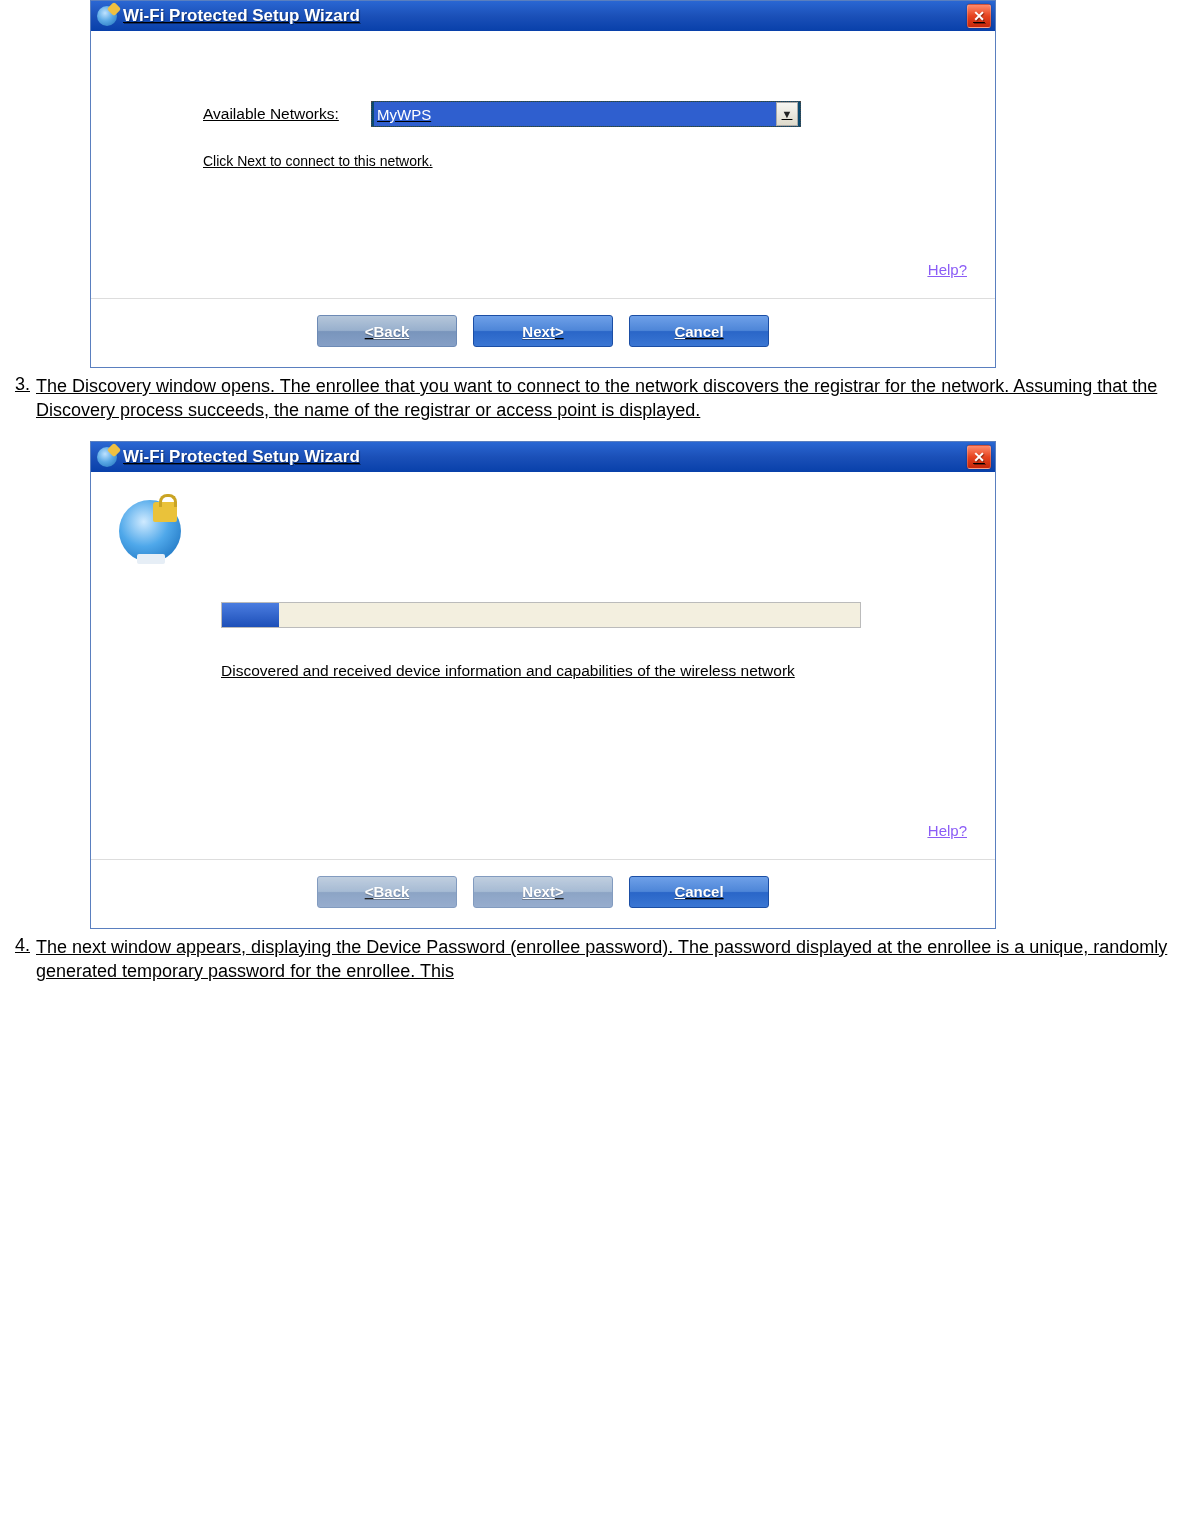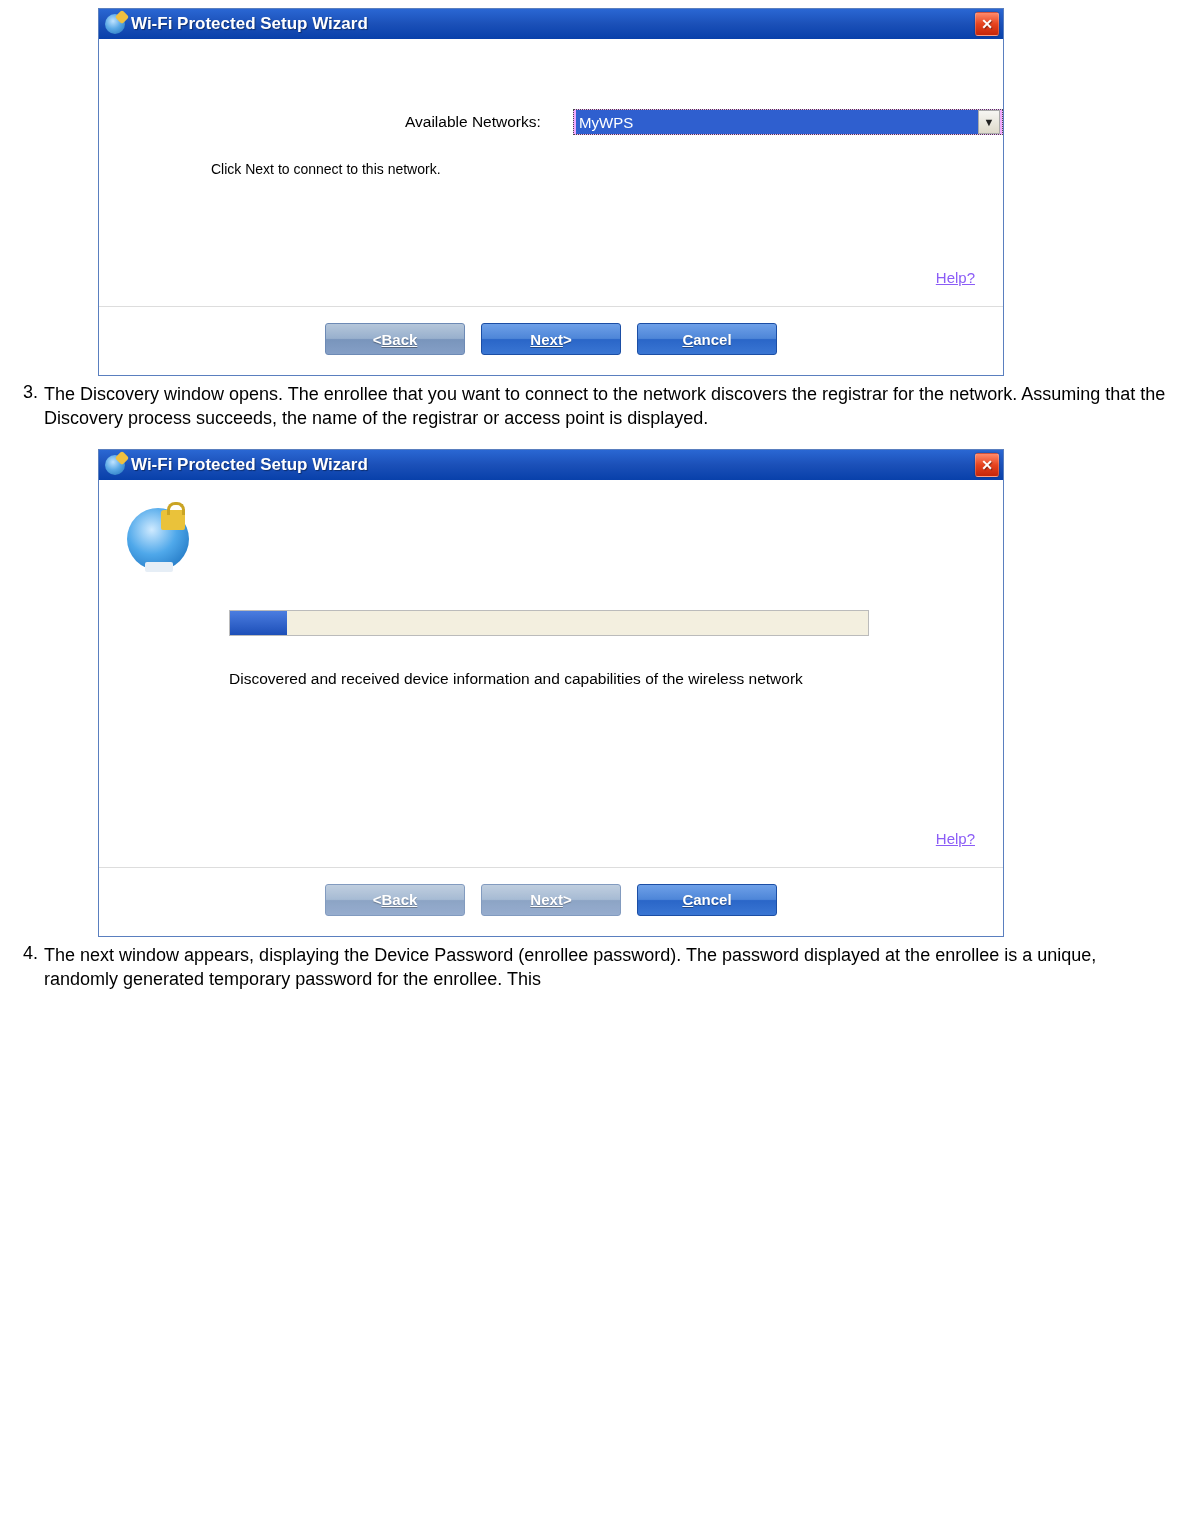--- a/index.html
+++ b/index.html
@@ -11,22 +11,23 @@
     color: #000;
   }
   .page {
     width: 1178px;
     margin: 0 auto;
     box-sizing: border-box;
     padding: 0;
   }
   ol.doc-list {
     list-style: none;
-    padding: 8px;
+    padding: 0;
     margin: 0;
+    text-decoration: underline;
   }
   li.doc-item {
     margin: 0 0 6px 0;
   }
   .item-row {
     display: flex;
     align-items: flex-start;
   }
   .item-num {
     width: 30px;
@@ -146,31 +147,30 @@
     padding-right:10px;
   }
   .d1-mid {
     padding: 70px 0 0 112px;
   }
   .d1-row {
     display:flex;
     align-items:center;
     gap:18px;
     margin-bottom:26px;
-    justify-content:flex-end;
   }
   .d1-label {
     width:150px;
     font-size:15.5px;
   }
   .d1-select {
     width:430px;
     height:26px;
     border:1px dotted #4a4a4a;
-    background:#f0abfc;
+    background:#0c4a6e;
     color:#fff;
     font-size:15px;
     font-family:inherit;
     padding:0 2px;
     position:relative;
     display:flex;
     align-items:center;
     box-sizing:border-box;
   }
   .d1-select .sel-text{

